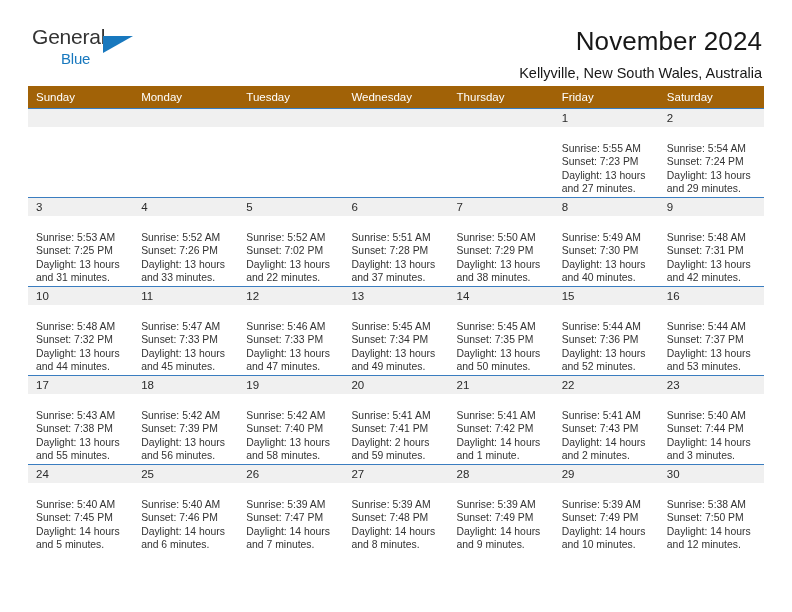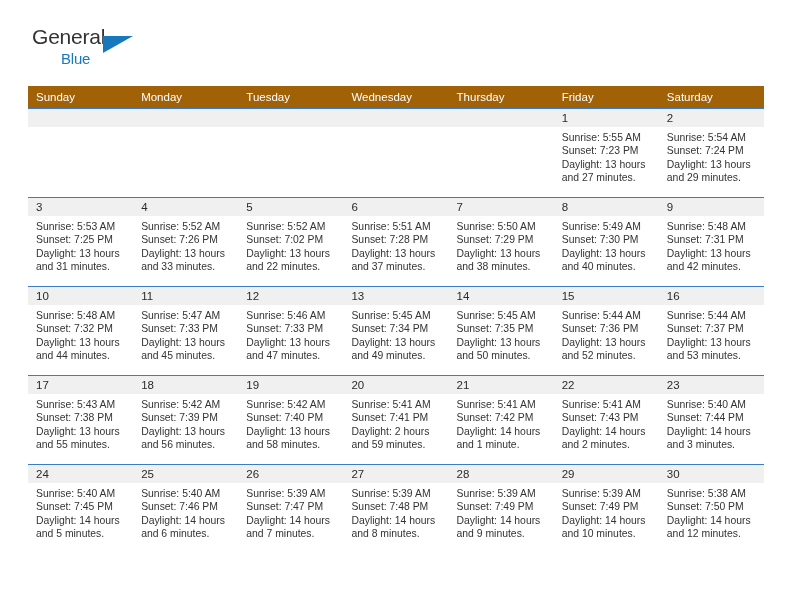--- a/index.html
+++ b/index.html
@@ -117,41 +117,43 @@
     color: #2b2b2b;
     padding: 3px 0 3px 8px;
     height: 18px;
     box-sizing: border-box;
     line-height: 12px;
   }
   .daynum.empty {
     background: #f0f0f0;
   }
   .details {
-    padding: 4px 6px 0 8px;
+    padding: 15px 6px 0 8px;
     font-size: 10.4px;
     line-height: 13.4px;
     color: #333333;
   }
   .details div {
     white-space: normal;
   }
 </style>
 </head>
 <body>
 
 <div class="page">
 
   <div class="header">
     <div class="logo">
       <span class="logo-general">General</span>
       <span class="logo-triangle"></span>
       <span class="logo-blue">Blue</span>
     </div>
     <div class="title-block">
+      <div class="cal-title">November 2024</div>
+      <div class="cal-subtitle">Kellyville, New South Wales, Australia</div>
     </div>
   </div>
 
   <table class="calendar">
     <thead>
       <tr>
         <th>Sunday</th>
         <th>Monday</th>
         <th>Tuesday</th>
         <th>Wednesday</th>

